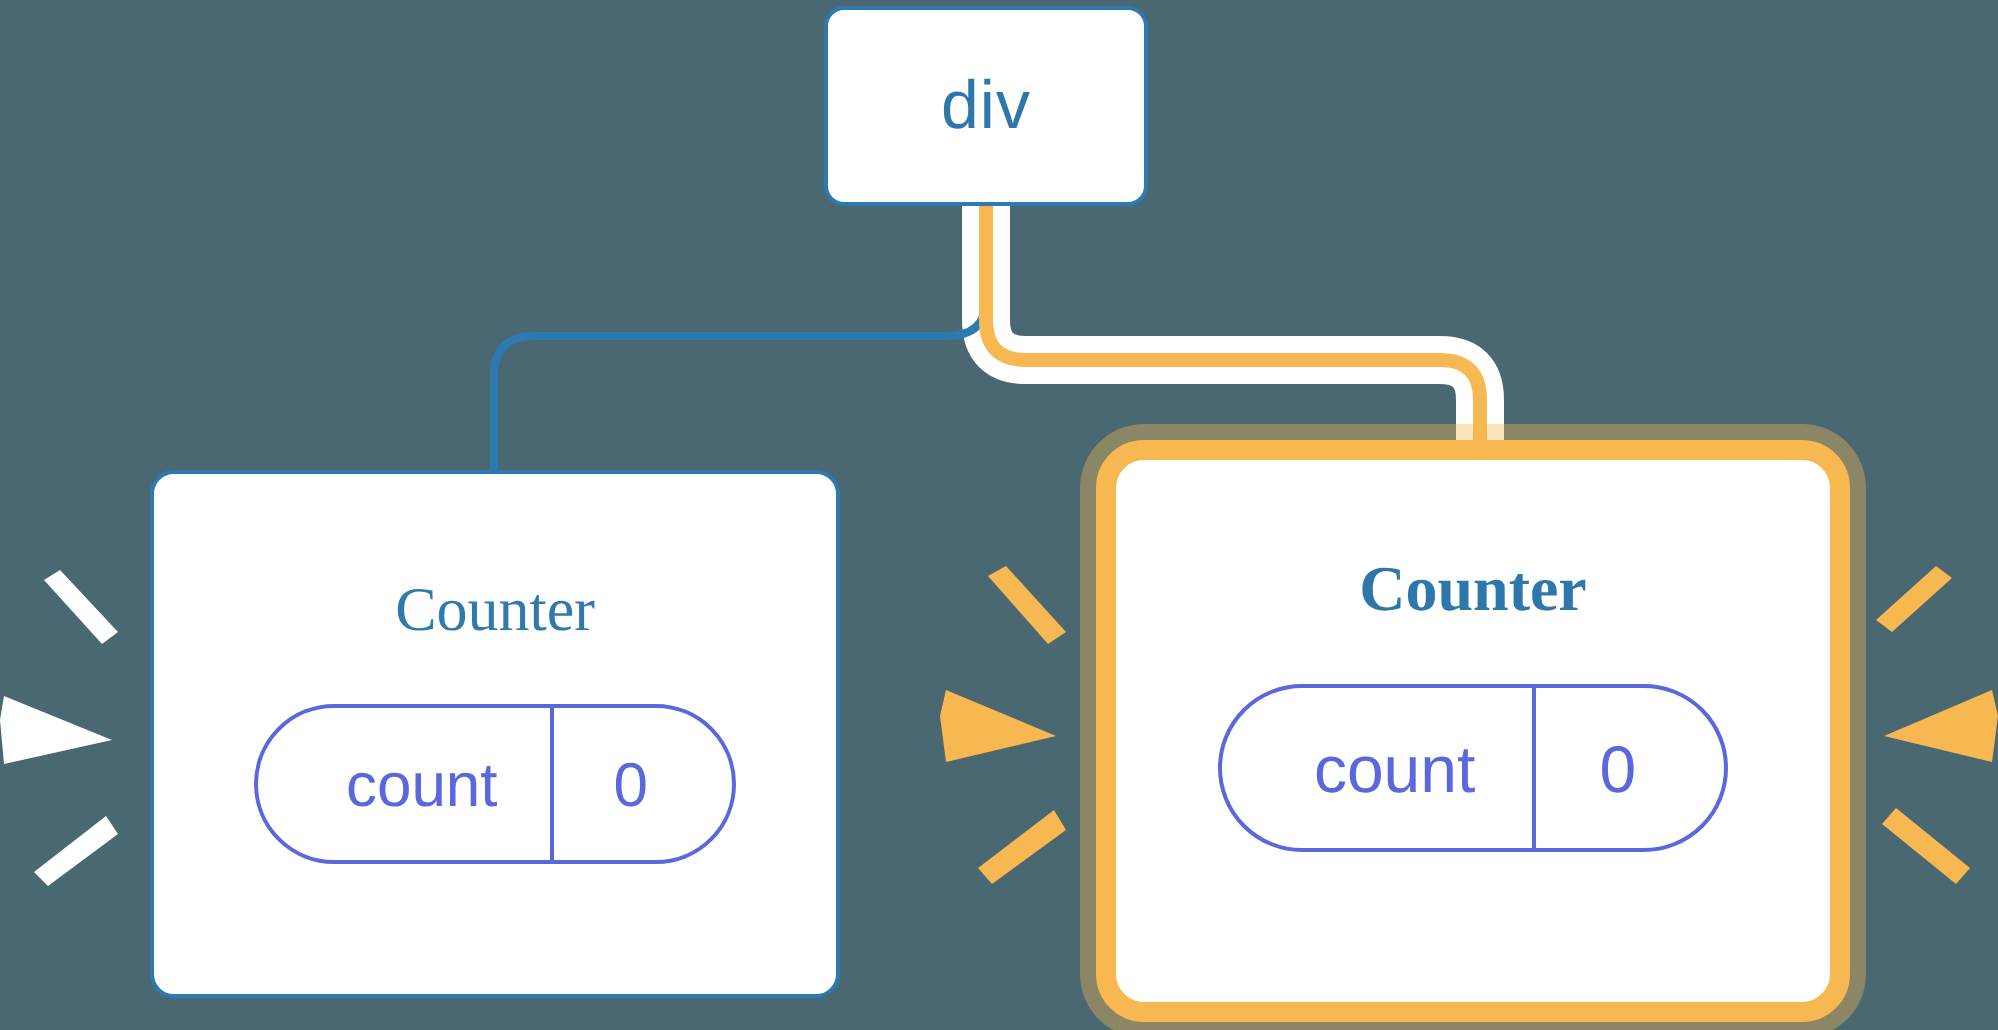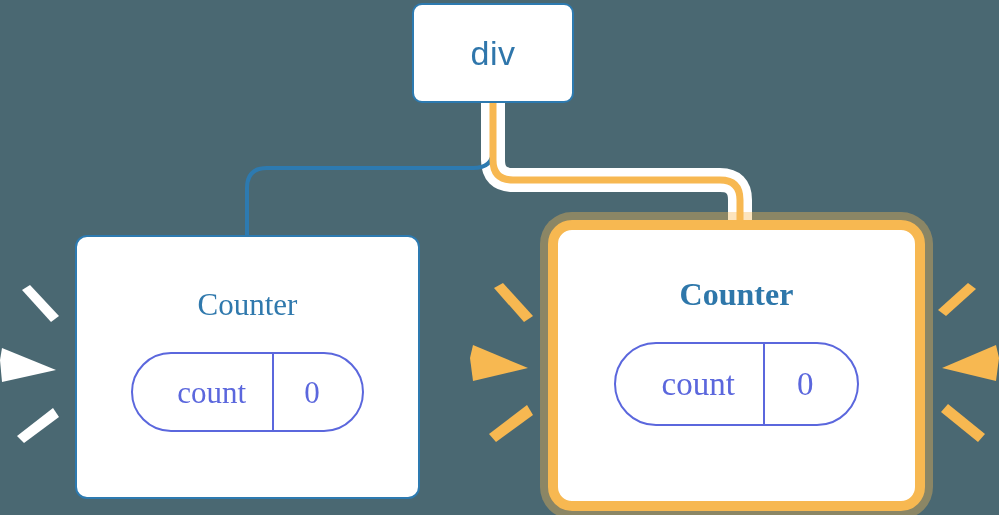--- a/index.html
+++ b/index.html
@@ -102,21 +102,20 @@
     overflow: hidden;
     background: #ffffff;
   }
   .pill-key, .pill-val {
     display: flex;
     align-items: center;
     justify-content: center;
     color: #5b67dd;
     font-size: 31px;
     line-height: 1;
-    font-family: Liberation Serif, serif;
   }
   .pill-key {
     padding: 0 26px 0 44px;
   }
   .pill-val {
     border-left: 2px solid #5b67dd;
     padding: 0 42px 0 30px;
   }
 
   .pill-lg {

